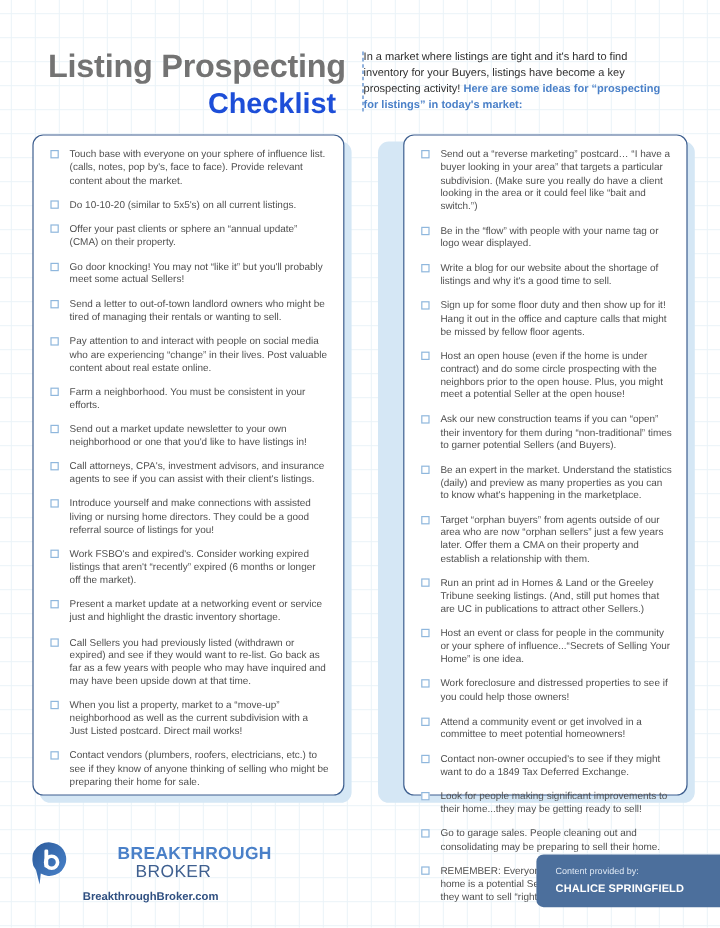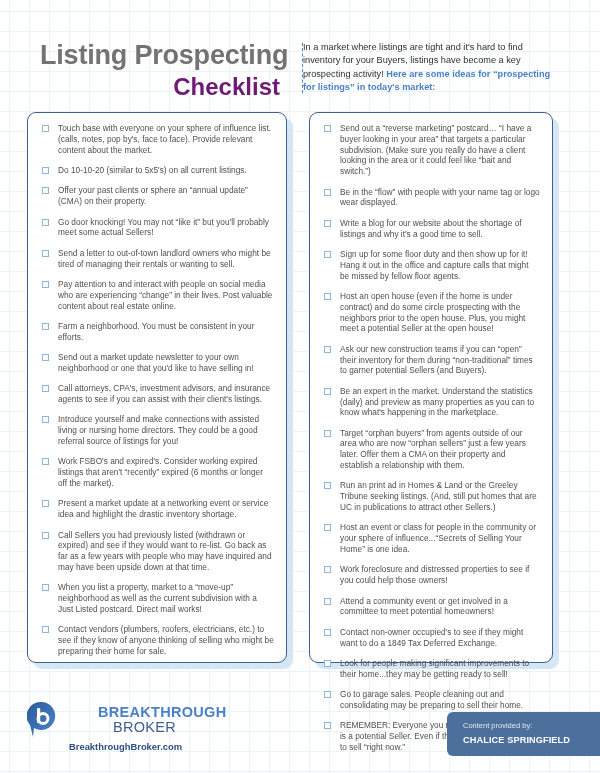--- a/index.html
+++ b/index.html
@@ -30,21 +30,21 @@
     font-size: 27px;
     color: #737373;
     letter-spacing: -0.2px;
     line-height: 30px;
     white-space: nowrap;
   }
   .title-line2 {
     font-family: "Liberation Sans", sans-serif;
     font-weight: bold;
     font-size: 24px;
-    color: #701a75;
+    color: #1d4ed8;
     line-height: 30px;
     margin-top: 2px;
   }
   .header-divider {
     position: absolute;
     left: 302px;
     top: 43px;
     height: 50px;
     border-left: 1.5px dashed #4a80c8;
   }
@@ -72,21 +72,21 @@
   }
   .panel {
     position: relative;
     background: #ffffff;
     border: 1.5px solid #3e5f8f;
     border-radius: 9px;
     padding: 10px 12px 12px 14px;
     height: 100%;
   }
   .left-wrap { left: 27px; width: 260px; height: 551px; }
-  .right-wrap { left: 309px; width: 244px; height: 551px; }
+  .right-wrap { left: 309px; width: 264px; height: 551px; padding-left: 27px; }
 
   .item {
     display: flex;
     align-items: flex-start;
     margin-bottom: 9.6px;
   }
   .checkbox {
     flex: 0 0 auto;
     width: 7px;
     height: 7px;
@@ -198,37 +198,37 @@
       <div class="item">
         <span class="checkbox"></span>
         <span class="item-text">Pay attention to and interact with people on social media who are experiencing “change” in their lives. Post valuable content about real estate online.</span>
       </div>
       <div class="item">
         <span class="checkbox"></span>
         <span class="item-text">Farm a neighborhood. You must be consistent in your efforts.</span>
       </div>
       <div class="item">
         <span class="checkbox"></span>
-        <span class="item-text">Send out a market update newsletter to your own neighborhood or one that you'd like to have selling in!</span>
+        <span class="item-text">Send out a market update newsletter to your own neighborhood or one that you'd like to have listings in!</span>
       </div>
       <div class="item">
         <span class="checkbox"></span>
         <span class="item-text">Call attorneys, CPA's, investment advisors, and insurance agents to see if you can assist with their client's listings.</span>
       </div>
       <div class="item">
         <span class="checkbox"></span>
         <span class="item-text">Introduce yourself and make connections with assisted living or nursing home directors. They could be a good referral source of listings for you!</span>
       </div>
       <div class="item">
         <span class="checkbox"></span>
         <span class="item-text">Work FSBO's and expired's. Consider working expired listings that aren't “recently” expired (6 months or longer off the market).</span>
       </div>
       <div class="item">
         <span class="checkbox"></span>
-        <span class="item-text">Present a market update at a networking event or service idea and highlight the drastic inventory shortage.</span>
+        <span class="item-text">Present a market update at a networking event or service just and highlight the drastic inventory shortage.</span>
       </div>
       <div class="item">
         <span class="checkbox"></span>
         <span class="item-text">Call Sellers you had previously listed (withdrawn or expired) and see if they would want to re-list. Go back as far as a few years with people who may have inquired and may have been upside down at that time.</span>
       </div>
       <div class="item">
         <span class="checkbox"></span>
         <span class="item-text">When you list a property, market to a “move-up” neighborhood as well as the current subdivision with a Just Listed postcard. Direct mail works!</span>
       </div>
       <div class="item">

